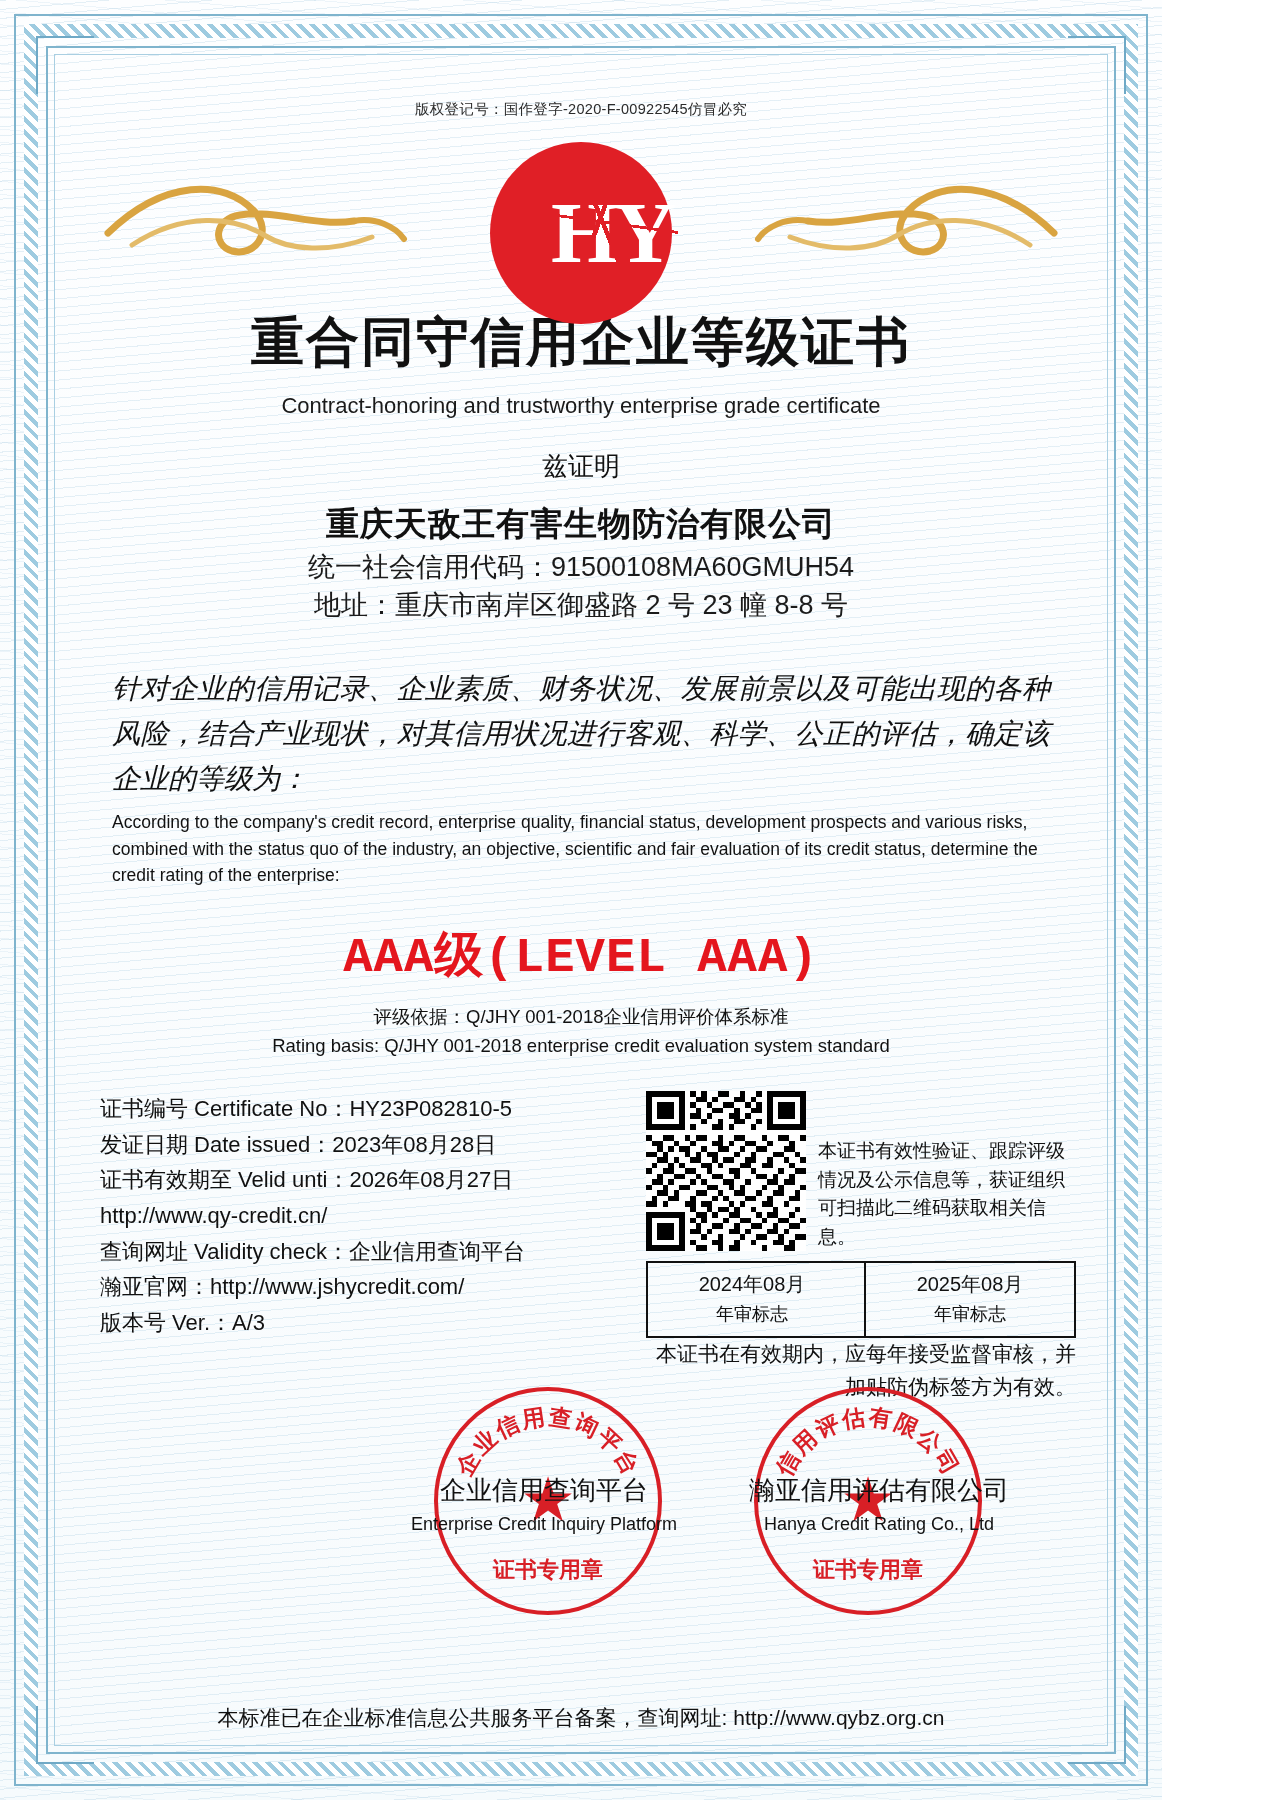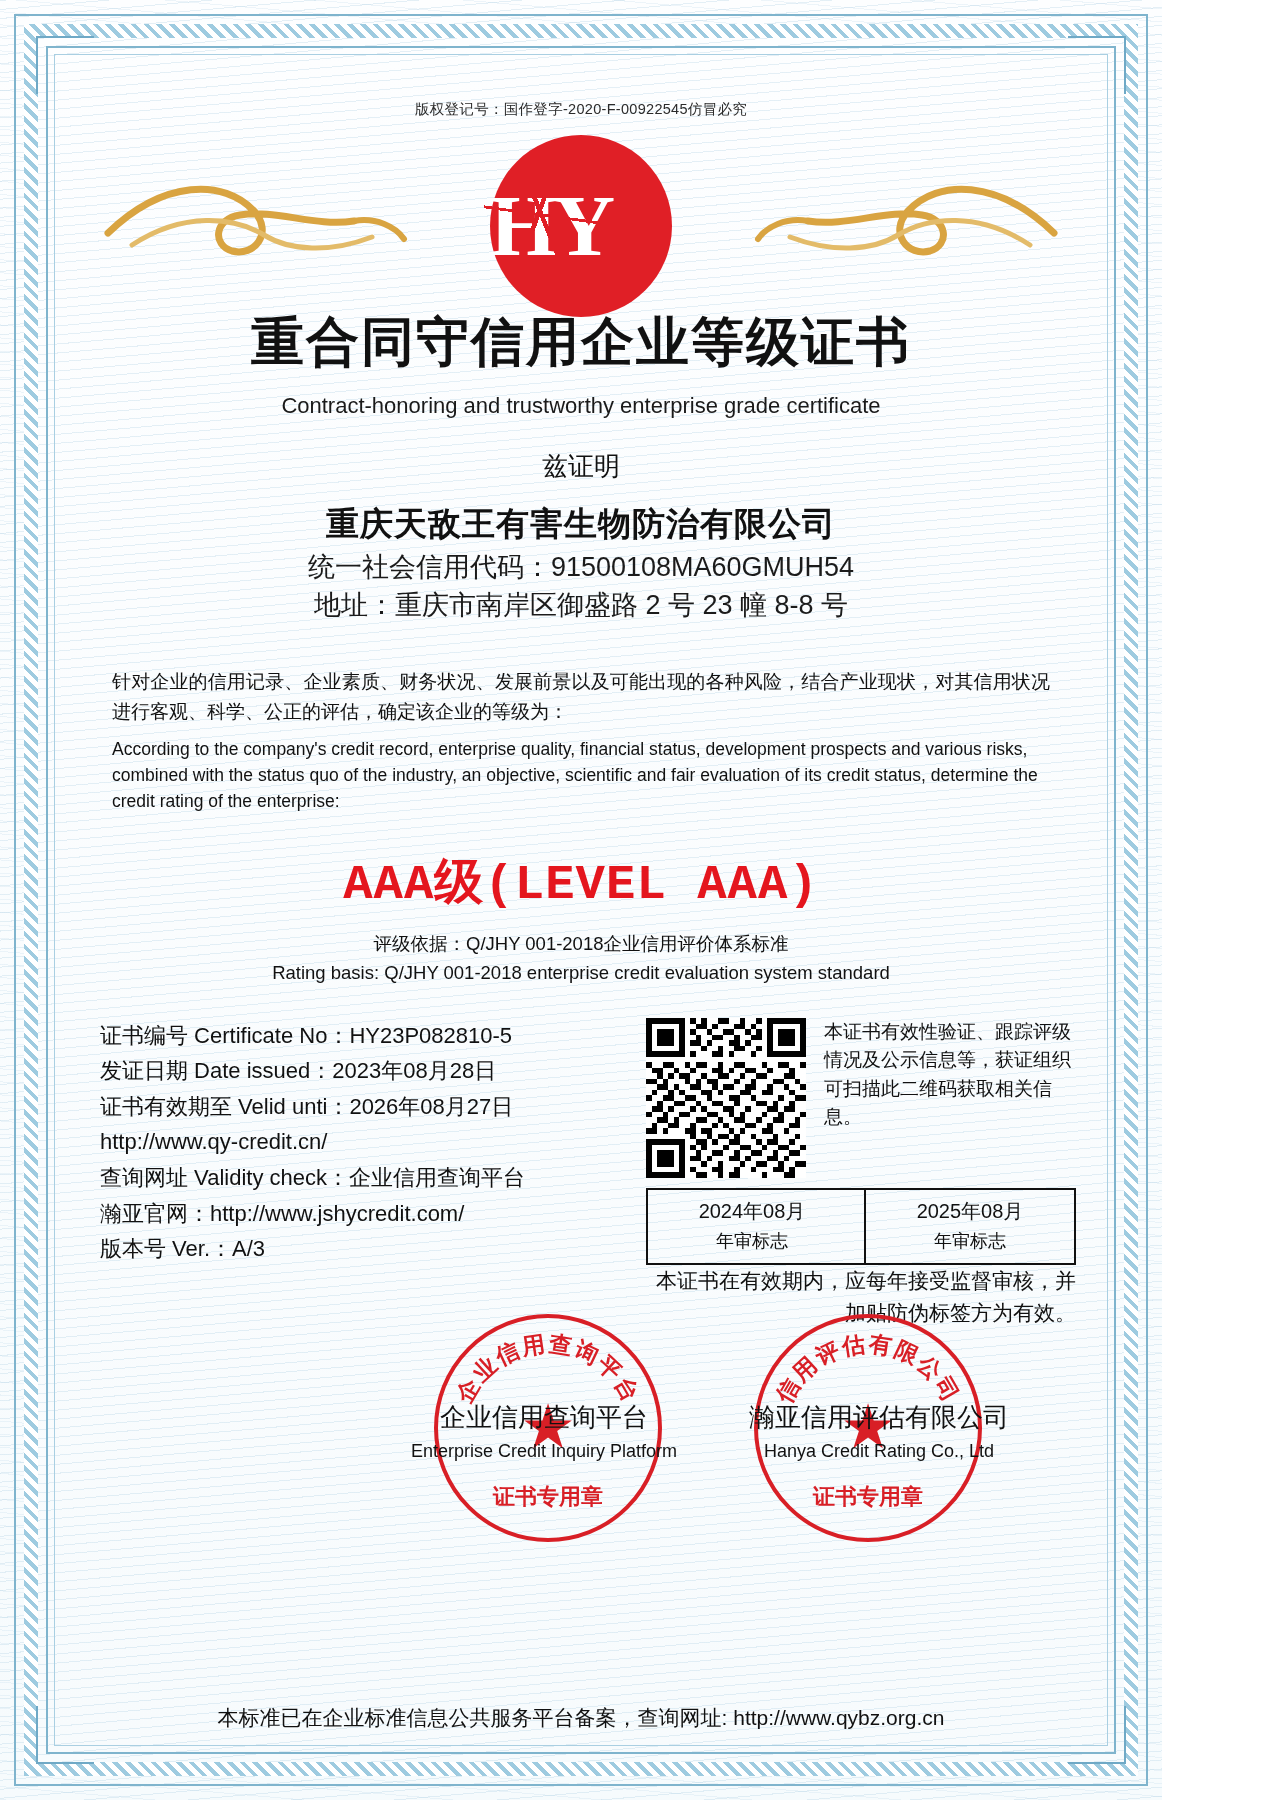--- a/index.html
+++ b/index.html
@@ -73,24 +73,24 @@
   .logo-row{
     position:relative;
     height:190px;margin-top:4px;
   }
   .flourish{
     position:absolute;top:48px;width:330px;height:96px;
   }
   .flourish.left{left:40px;}
   .flourish.right{right:40px;transform:scaleX(-1);}
   .logo{
-    position:absolute;left:50%;top:12px;transform:translateX(-50%);
+    position:absolute;left:50%;top:19px;transform:translateX(-50%);
     width:182px;height:182px;border-radius:50%;
     background:#e01f26;
-    display:flex;align-items:center;justify-content:flex-start;
+    display:flex;align-items:center;justify-content:flex-end;
   }
   .logo-text{
     color:#fff;font-weight:bold;font-size:86px;line-height:1;
     font-family:"Liberation Serif",serif;
     letter-spacing:-4px;
     position:relative;
   }
   .logo-text::after{
     content:"";position:absolute;left:-6px;top:6px;right:-6px;bottom:4px;
     background:
@@ -124,22 +124,23 @@
     font-weight:bold;font-size:33px;color:#111;margin-top:18px;letter-spacing:1px;
   }
   .uscc, .addr{
     text-align:center;font-size:27px;color:#1b1b1b;margin-top:2px;
   }
 
   .para{
     margin:44px 48px 0 48px;
   }
   .para .cn{
-    font-size:19px;color:#111;line-height:1.6;text-align:justify;
+    font-size:28px;color:#111;line-height:1.6;text-align:justify;
     font-family:"Liberation Serif",serif;
+    font-style:italic;
   }
   .para .en{
     font-size:17.5px;color:#111;line-height:1.5;margin-top:8px;text-align:left;
   }
 
   .level{
     text-align:center;margin-top:34px;
     color:#e4161e;font-weight:bold;font-size:49px;
     font-family:Liberation Mono, monospace;
     letter-spacing:1px;
@@ -153,21 +154,21 @@
   .info-left{
     position:absolute;left:36px;top:0;width:620px;
   }
   .info-left div{
     font-size:22px;color:#111;line-height:1.62;white-space:nowrap;
   }
 
   .info-right{
     position:absolute;right:22px;top:0;width:430px;
   }
-  .qr-row{display:flex;gap:18px;align-items:flex-start;}
+  .qr-row{display:flex;gap:12px;align-items:flex-end;}
   .qr{
     width:160px;height:160px;flex:0 0 160px;background:#fff;
   }
   .qr svg{display:block;}
   .qr-note{
     font-size:19px;color:#111;line-height:1.5;
   }
   .stamp-boxes{
     display:flex;gap:8px;margin-top:10px;border:2px solid #111;width:100%;box-sizing:border-box;
   }

